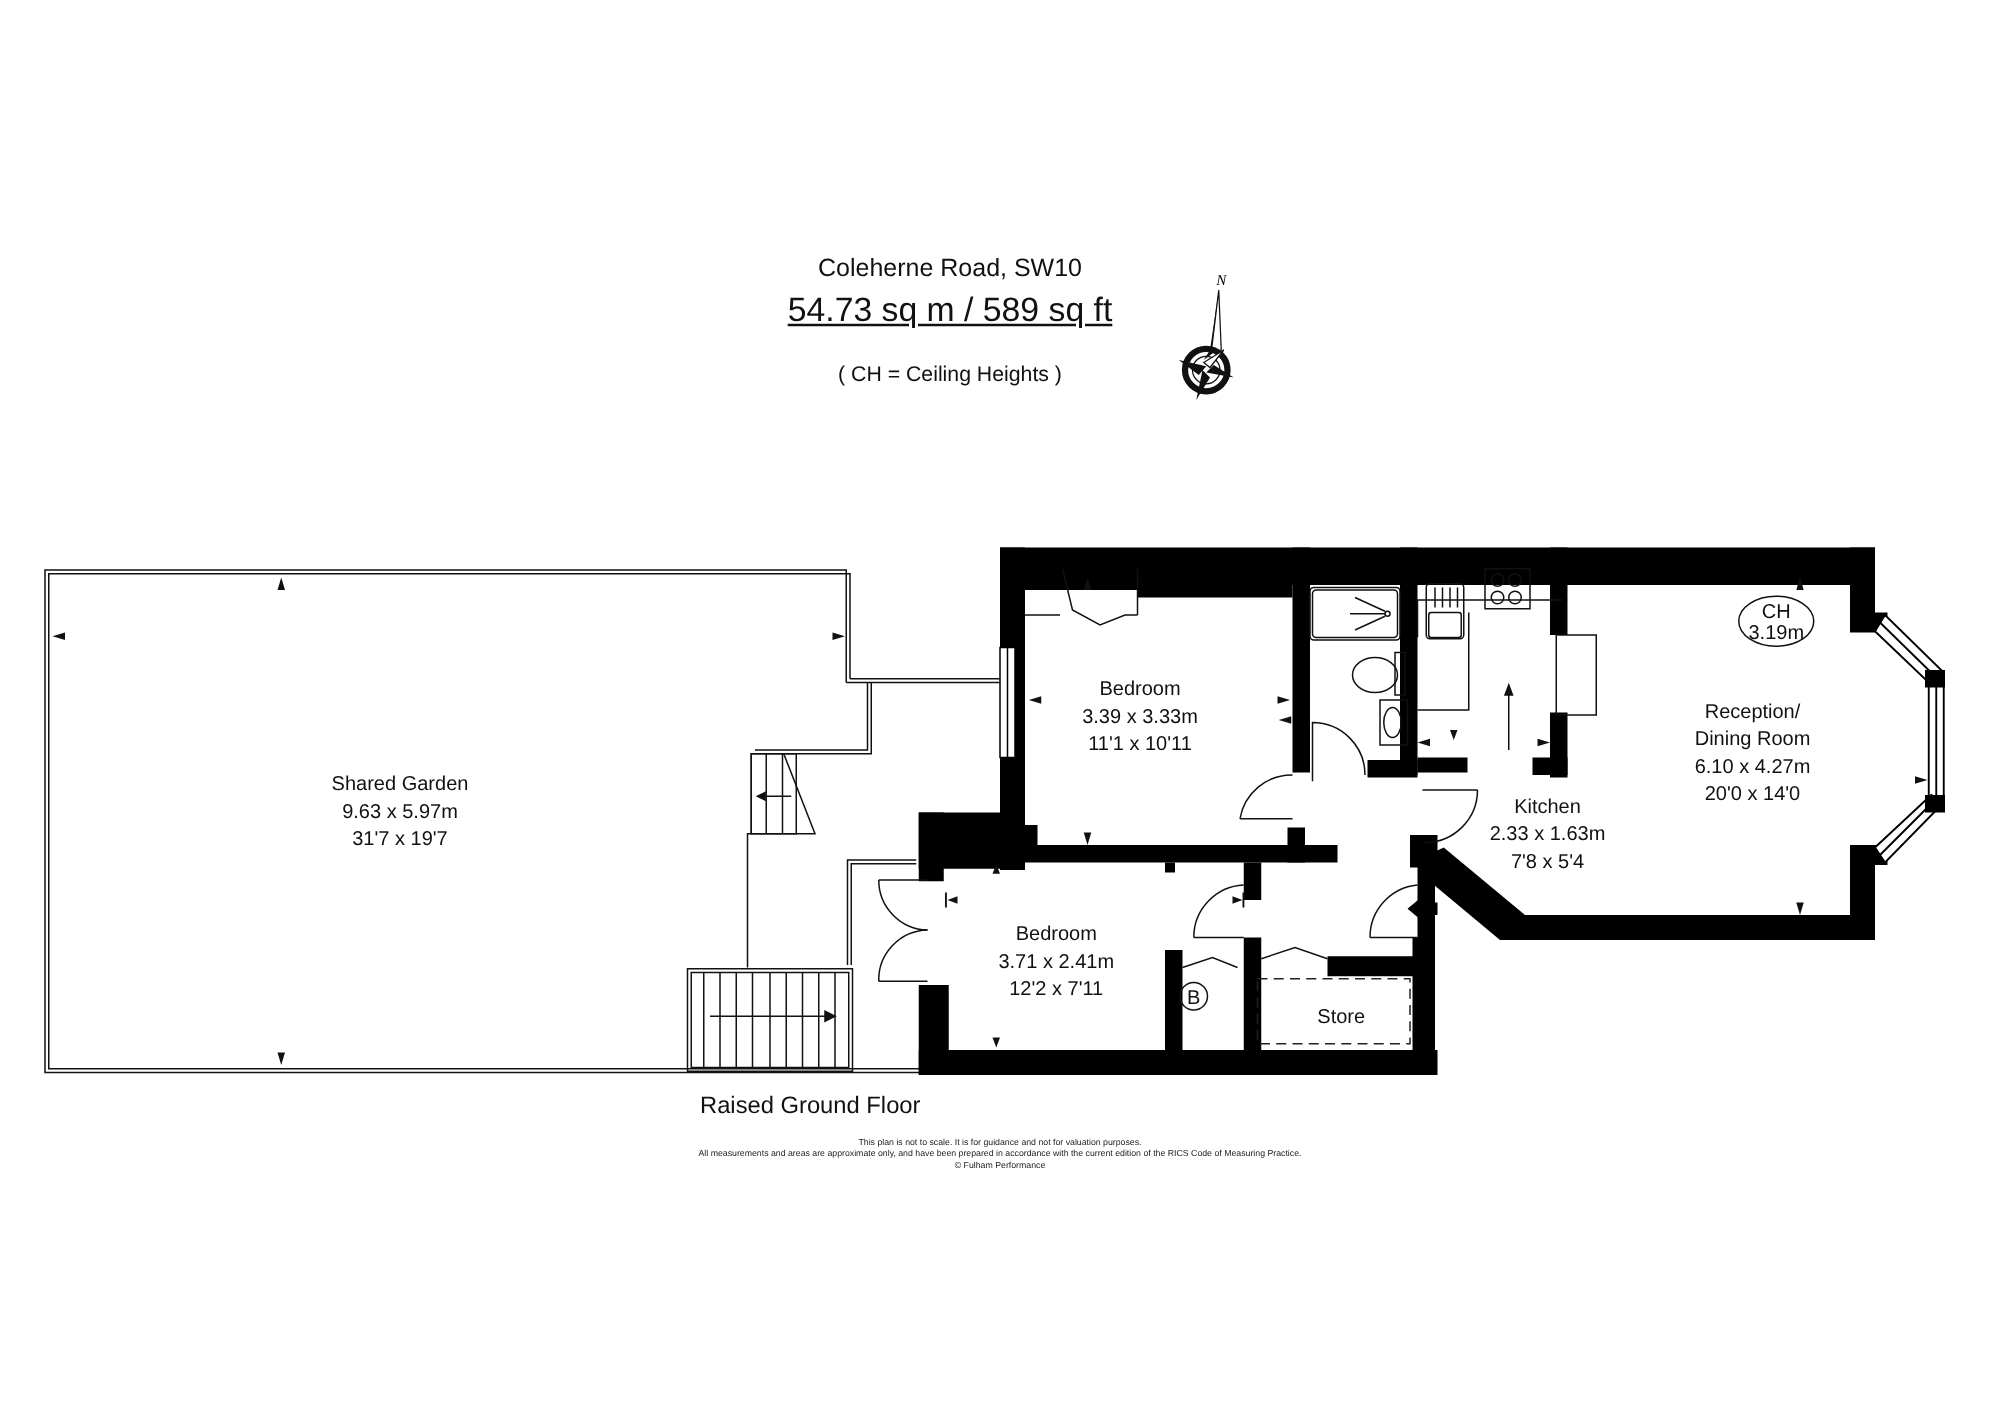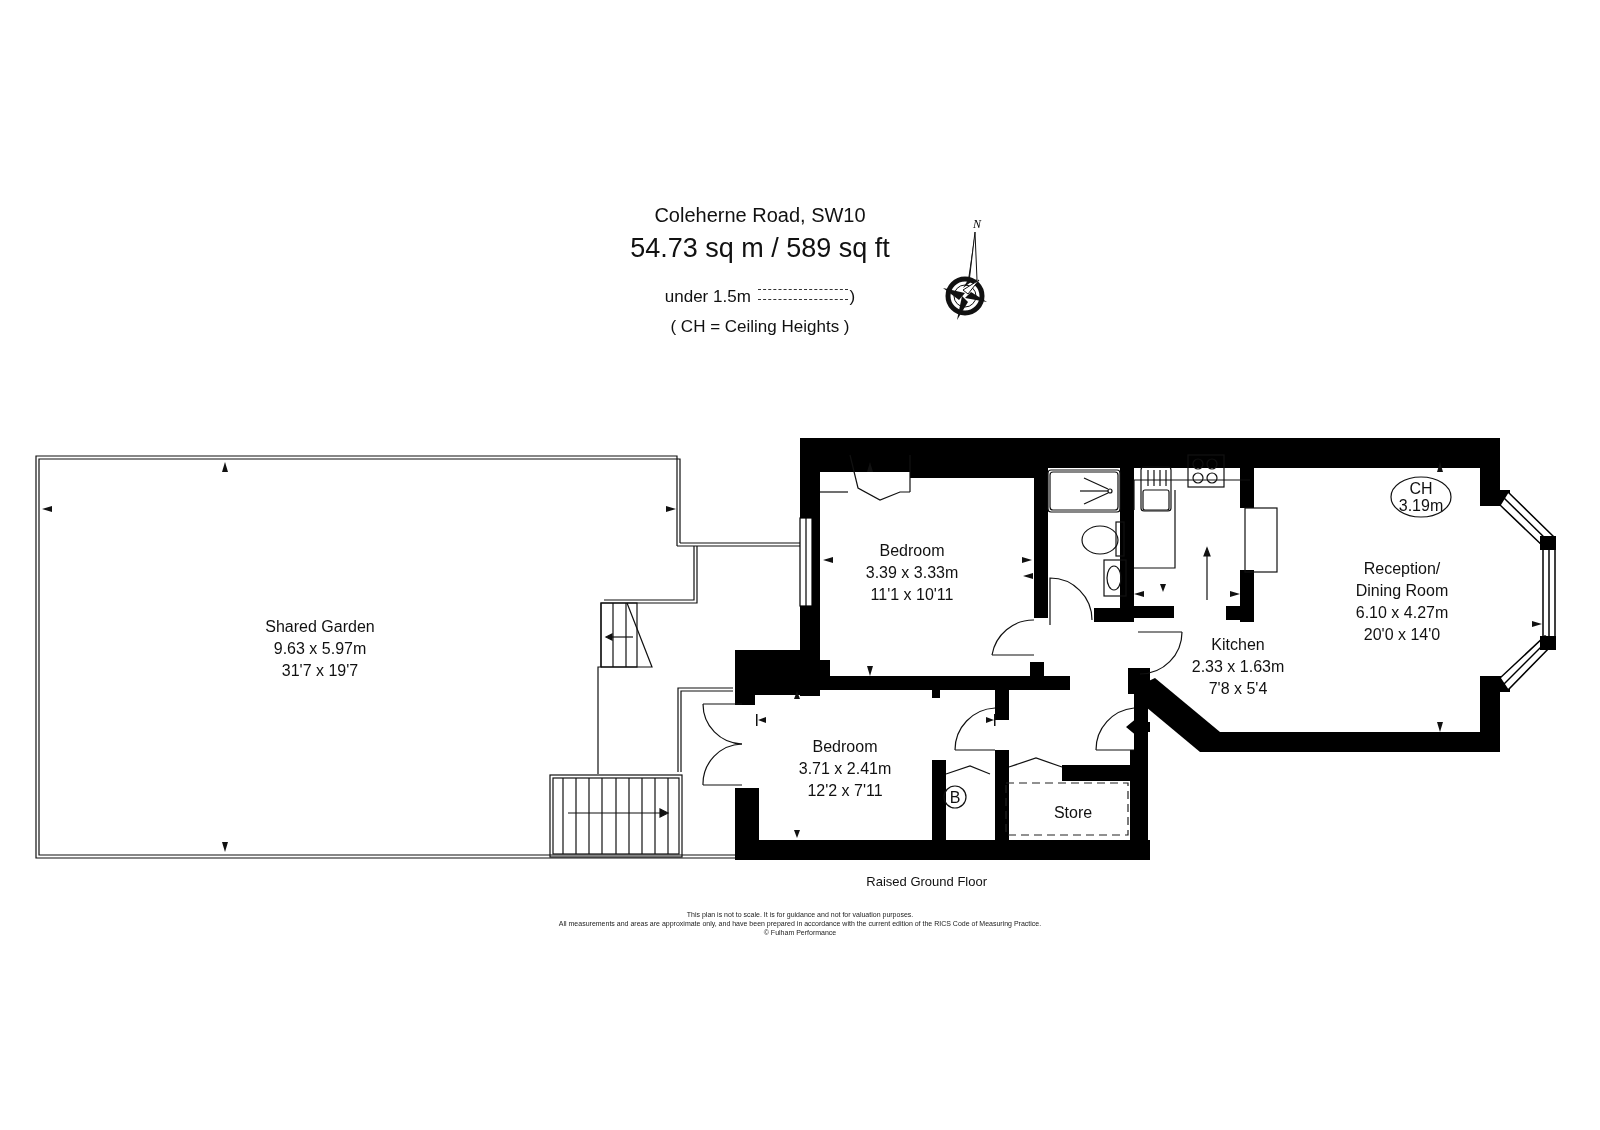--- a/index.html
+++ b/index.html
@@ -1,39 +1,35 @@
 <!DOCTYPE html>
 <html><head>
   <meta charset="utf-8">
   <style>
     html, body { margin: 0; padding: 0; background: #ffffff; }
     body { width: 1600px; height: 1130px; position: relative; overflow: hidden; font-family: "Liberation Sans", sans-serif; color: #111; }
     .header { position: absolute; left: 560px; top: 198px; width: 400px; text-align: center; }
     .title { font-size: 20px; line-height: 34px; }
     .subtitle { font-size: 17px; line-height: 22px; }
-    .area { font-size: 27px; line-height: 32px; margin-bottom: 22px; }
+    .area { font-size: 27px; line-height: 32px; margin-bottom: 0; text-decoration: underline; }
     .note { font-size: 17px; line-height: 22px; }
-    .note2 { font-size: 17px; line-height: 22px; margin-top: 8px; }
+    .note2 { font-size: 17px; line-height: 22px; margin-top: 25px; }
     .dashbox { display: inline-block; width: 90px; height: 9px; border-top: 1.5px dashed #333; border-bottom: 1.5px dashed #333; vertical-align: middle; margin: 0 2px; position: relative; top: -3px; }
     svg.plan { position: absolute; left: 0; top: 0; }
     .room-label { font-size: 16px; fill: #111; font-family: "Liberation Sans", sans-serif; }
-    .floor-label { position: absolute; left: 587px; top: 874px; width: 400px; text-align: right; font-size: 13px; }
+    .floor-label { position: absolute; left: 560px; top: 874px; width: 400px; text-align: left; font-size: 19px; }
     .disclaimer { position: absolute; left: 380px; top: 910px; width: 840px; text-align: center; font-size: 7px; line-height: 9px; color: #222; }
     .compass { position: absolute; left: 935px; top: 218px; }
   </style>
 </head>
 <body>
 
 <div class="header">
   <div class="title">Coleherne Road, SW10</div>
   <div class="area">54.73 sq m  /  589 sq ft</div>
-  <div class="note">
-    <span>under 1.5m</span>
-    <span class="dashbox"></span><span>)</span>
-  </div>
   <div class="note2">( CH = Ceiling Heights )</div>
 </div>
 
 <svg class="compass" width="70" height="110" viewBox="0 0 70 110">
   <text x="38" y="10" font-size="12" font-style="italic" font-family="Liberation Serif, serif">N</text>
   <polygon points="40,14 36,64 28,70 33,62" fill="#111"></polygon>
   <polygon points="40,14 34,64 42,62" fill="#fff" stroke="#111" stroke-width="1"></polygon>
   <circle cx="30" cy="78" r="17" fill="none" stroke="#111" stroke-width="5"></circle>
   <circle cx="30" cy="78" r="11" fill="none" stroke="#111" stroke-width="1"></circle>
   <polygon points="8,70 30,75 24,82" fill="#111"></polygon>

